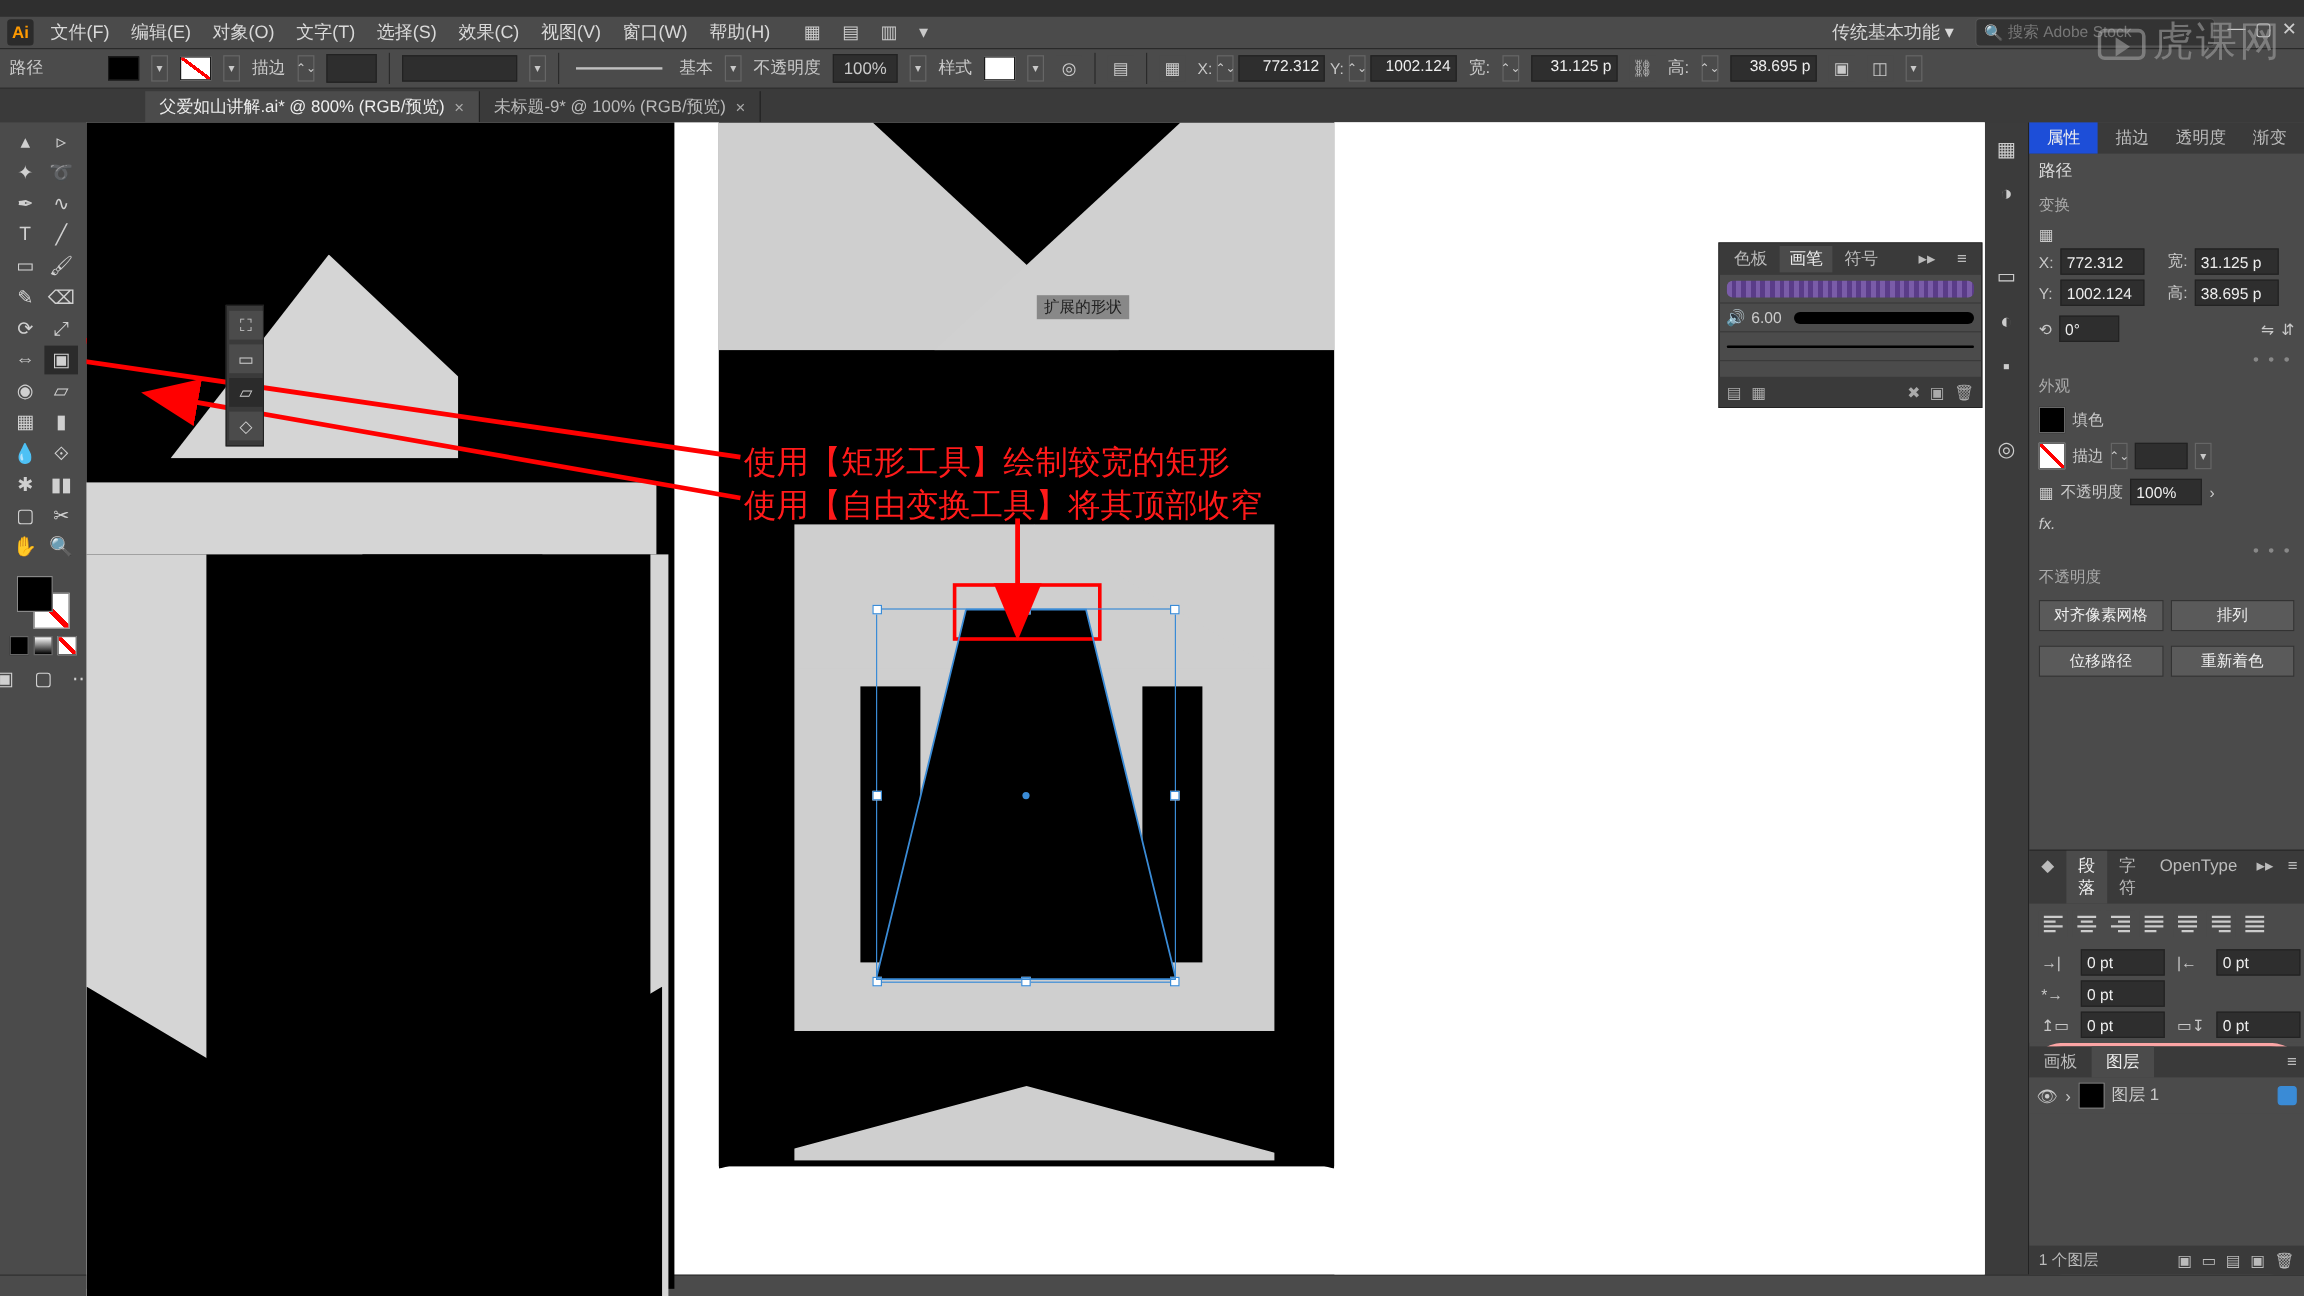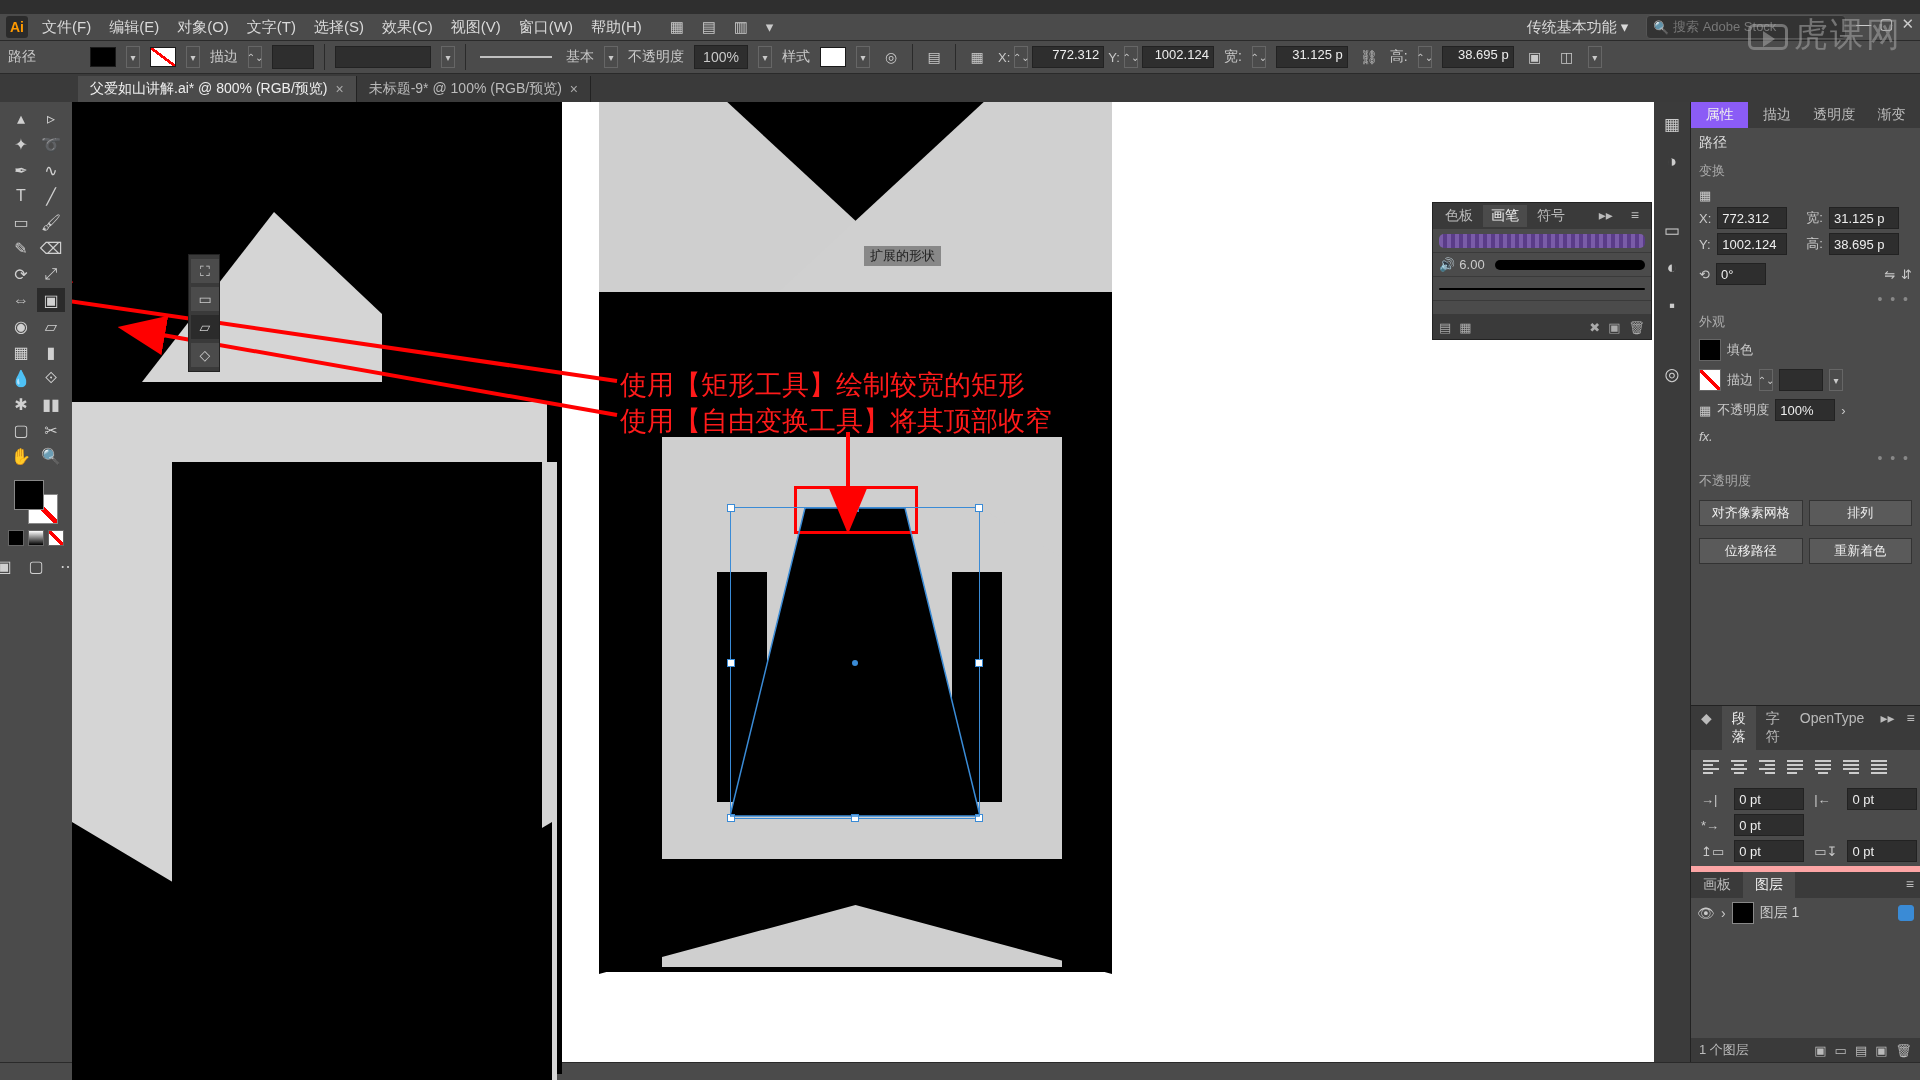--- a/index.html
+++ b/index.html
@@ -35,21 +35,21 @@
 .brush-prev { width:96px; height:22px; background:#2e2e2e; border:1px solid #222; }
 .stroke-line { width:72px; height:2px; background:#c0c0c0; margin:0 4px; }
 .v-sep { width:1px; height:26px; background:#2a2a2a; }
 .ico { width:22px; height:22px; background:#4b4b4b; border:1px solid #4b4b4b; display:flex; align-items:center; justify-content:center; font-size:14px; }
 .coord-grp { display:flex; align-items:center; gap:4px; }
 .coord-grp span { font-size:13px; }
 
 
 .tabstrip { height:28px; background:#3a3a3a; display:flex; align-items:flex-end; padding-left:78px; }
 .doc-tab { height:26px; padding:0 12px; display:flex; align-items:center; gap:8px; font-size:14px; color:#bbb; border-right:1px solid #222; }
-.doc-tab.active { background:#4b4b4b; color:#eee; }
+.doc-tab.active { background:#4b4b4b; color:#eee;margin-left:43px; }
 .doc-tab .close { font-size:14px; color:#aaa; }
 
 
 .main { display:flex; height:calc(1080px - 14px - 26px - 34px - 28px - 18px); }
 
 .tools { width:72px; background:#4b4b4b; display:flex; flex-direction:column; align-items:center; padding-top:4px; }
 .tool-grid { display:grid; grid-template-columns:28px 28px; gap:2px; }
 .tool { width:28px; height:24px; display:flex; align-items:center; justify-content:center; color:#d0d0d0; font-size:16px; position:relative; }
 .tool.active { background:#2b2b2b; }
 .color-sect { margin-top:12px; position:relative; width:44px; height:44px; }
@@ -101,21 +101,21 @@
 .brushes-panel .row { padding:3px 6px; border-bottom:1px solid #3a3a3a; display:flex; align-items:center; height:24px; }
 .brushes-panel .row .bname { font-size:13px; color:#ccc; }
 .brush-img { flex:1; height:10px; background:linear-gradient(#000,#000); border-radius:5px; }
 .brush-img.thin { height:2px; background:#000; }
 .brushes-footer { height:24px; background:#3a3a3a; display:flex; align-items:center; justify-content:flex-end; gap:8px; padding:0 6px; font-size:13px; color:#aaa; }
 
 
 .props { width:230px; background:#4b4b4b; border-left:1px solid #222; display:flex; flex-direction:column; font-size:14px; }
 .props-tabs { display:flex; background:#3a3a3a; }
 .props-tabs span { flex:1; text-align:center; padding:4px 0; font-size:14px; color:#bbb; }
-.props-tabs span.on { background:#8b5cf6; color:#eee;text-align:center; }
+.props-tabs span.on { background:#1d4ed8; color:#eee;text-align:center; }
 .props .sec-title { padding:6px 8px; color:#ddd; font-size:14px; }
 .props .sec-sub   { padding:4px 8px; color:#aaa; font-size:13px; }
 .props .grid2 { display:grid; grid-template-columns:auto 1fr auto 1fr; gap:4px 6px; padding:4px 8px; align-items:center; font-size:13px; }
 .props input[type=text] {background:#2e2e2e;border:1px solid #222;color:#eee;height:22px;padding:0 4px;font-size:13px;width:70px;}
 .props .row-line { display:flex; gap:6px; padding:4px 8px; align-items:center; font-size:13px; }
 .props .fill-sw { width:22px; height:22px; background:#000; border:1px solid #666; }
 .props .stroke-sw { width:22px; height:22px; background:#fff; border:1px solid #666; position:relative; }
 .props .stroke-sw::after { content:""; position:absolute; inset:0; background:linear-gradient(to top right, transparent 44%, #ff0000 44%, #ff0000 56%, transparent 56%); }
 .props .btn { flex:1; height:26px; background:#5a5a5a; border:1px solid #333; display:flex; align-items:center; justify-content:center; color:#eee; font-size:13px; }
 .props .btn-row { display:flex; gap:6px; padding:6px 8px; }
@@ -127,21 +127,21 @@
 .para-tabs { display:flex; background:#3a3a3a; }
 .para-tabs span { padding:4px 10px; font-size:14px; color:#bbb; }
 .para-tabs span.on { background:#4b4b4b; color:#eee; }
 .align-row { display:flex; gap:4px; padding:6px 8px; }
 .align-row .aic { width:24px; height:22px; background:#4b4b4b; border:1px solid #4b4b4b; display:flex; align-items:center; justify-content:center; }
 .align-row .aic svg { width:16px; height:14px; }
 .para-grid { display:grid; grid-template-columns:auto 1fr auto 1fr; gap:4px 10px; padding:4px 10px; font-size:13px; align-items:center; }
 .para-grid input { width:56px; }
 
 
-.layers-panel { background:#4b4b4b; border-top:6px solid #fca5a5; }
+.layers-panel { background:#4b4b4b; border-top:3px solid #fca5a5;border-radius:28px; }
 .layers-tabs { display:flex; background:#3a3a3a; }
 .layers-tabs span { padding:4px 12px; font-size:14px; color:#bbb; }
 .layers-tabs span.on { background:#4b4b4b; color:#eee; }
 .layer-row { display:flex; align-items:center; gap:6px; padding:4px 6px; background:#4b4b4b; }
 .layer-row .eye { width:18px; text-align:center; }
 .layer-row .thumb { width:22px; height:22px; background:#000; border:1px solid #888; }
 .layer-row .sel { margin-left:auto; width:16px; height:16px; border:1px solid #3a8bd6; background:#3a8bd6; border-radius:3px; }
 .layers-footer { height:24px; background:#3a3a3a; display:flex; align-items:center; padding:0 8px; gap:8px; font-size:13px; color:#bbb;justify-content:flex-end; }
 .layers-footer .sp { flex:1; }
 

